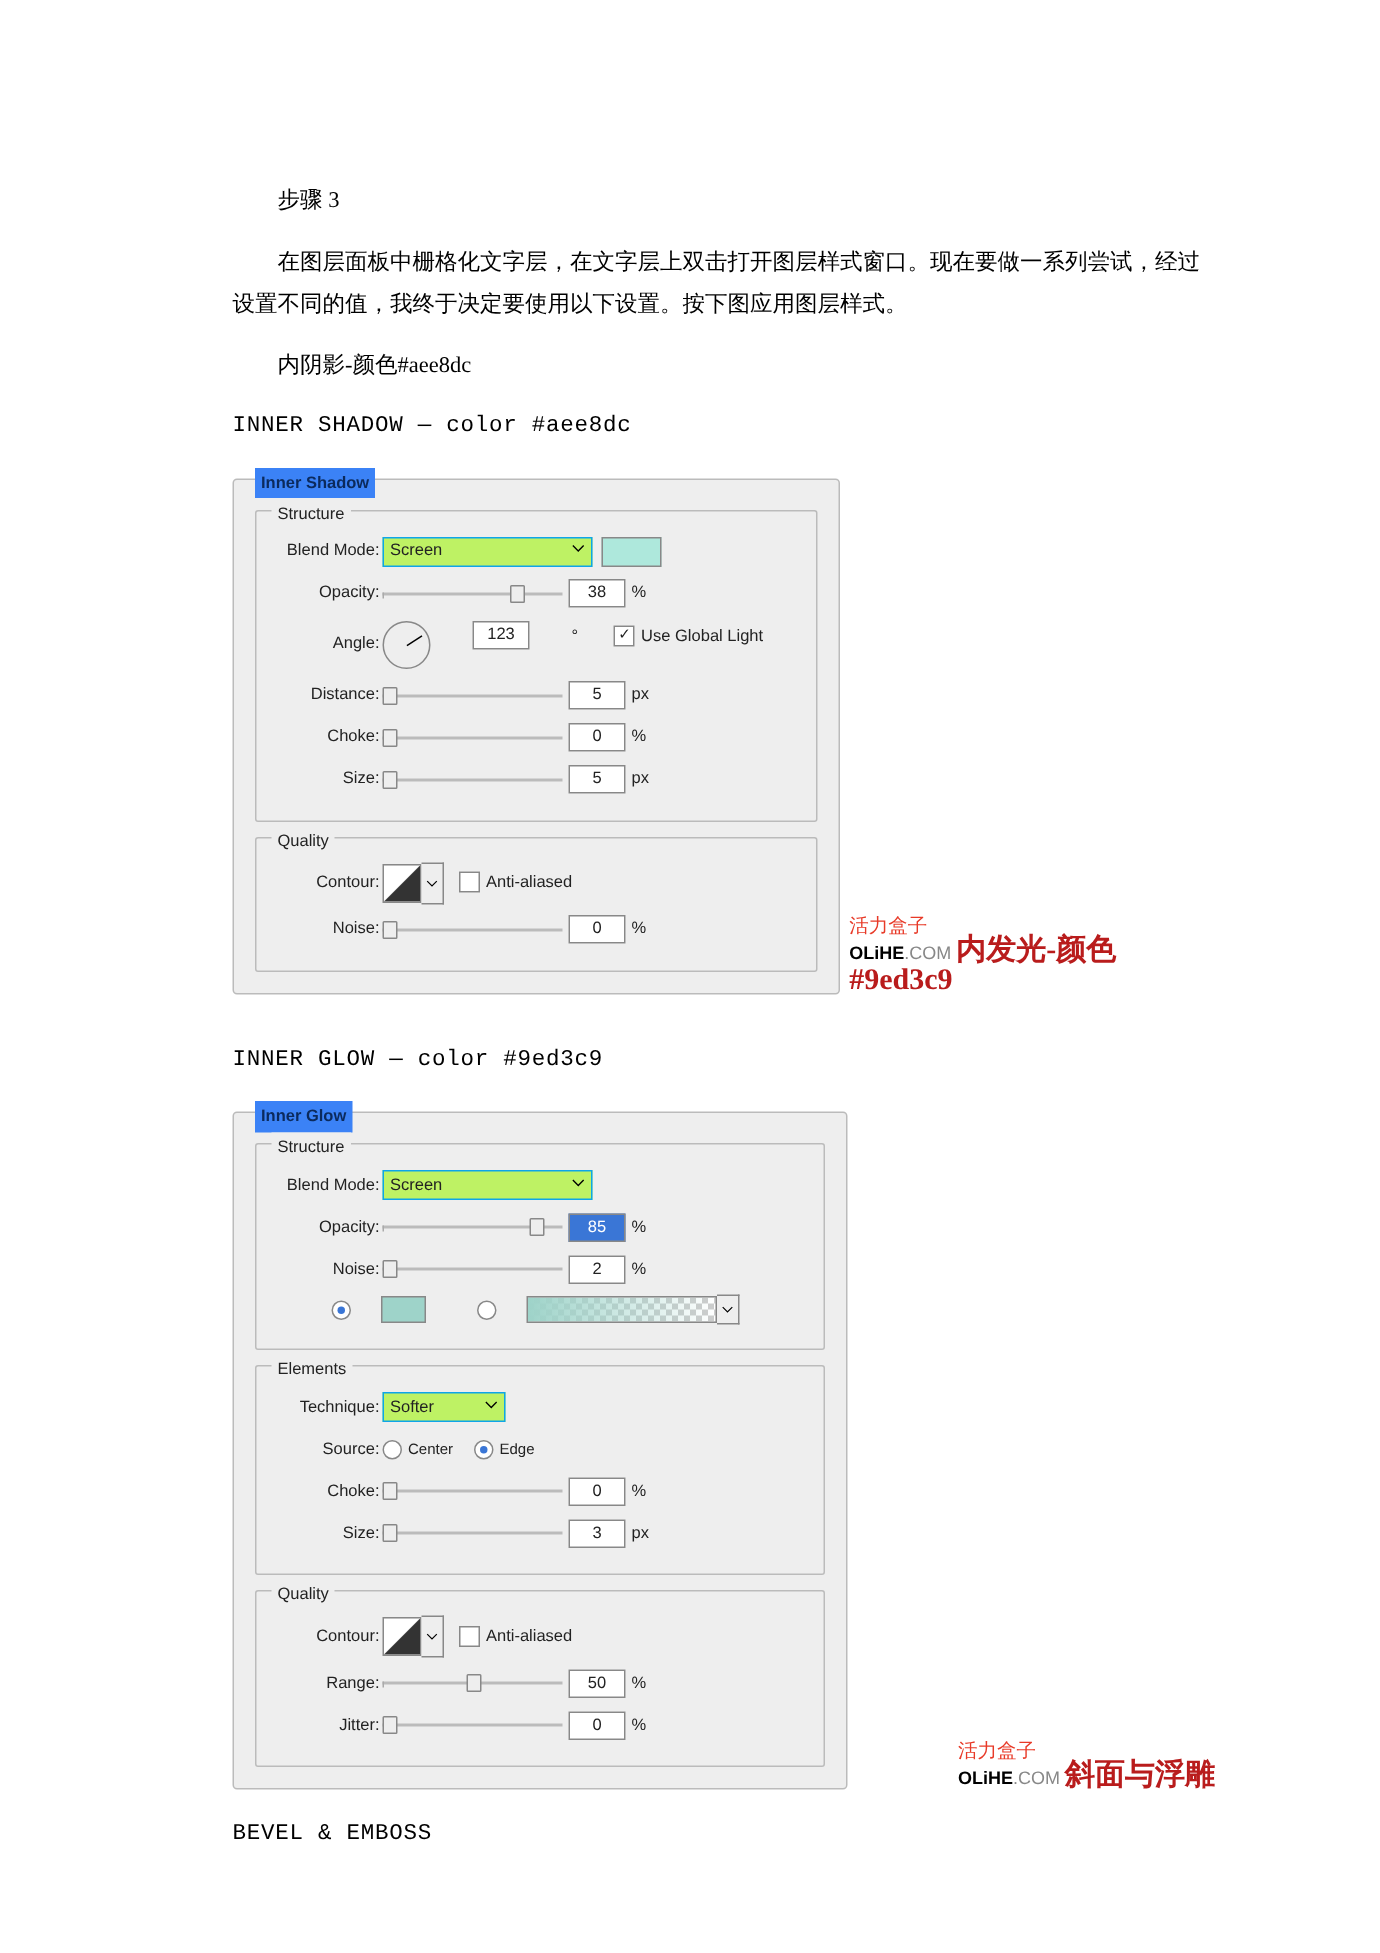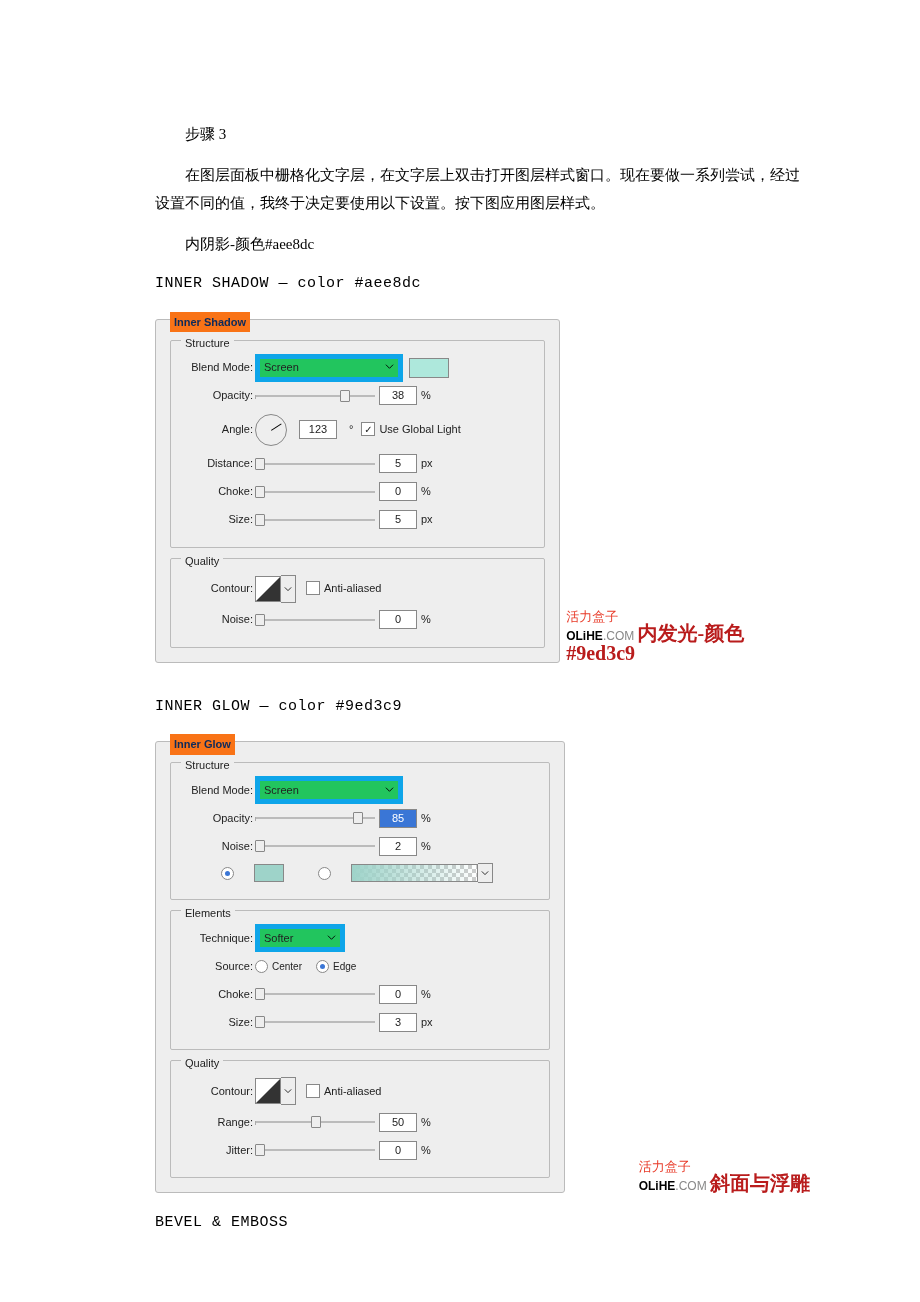--- a/index.html
+++ b/index.html
@@ -1,38 +1,38 @@
 <!DOCTYPE html>
 <html><head>
 <meta charset="utf-8">
 <style>
 body{margin:0;background:#fff;font-family:"SimSun","Songti SC",serif;font-size:15px;color:#000;line-height:1.9}
 .page{width:920px;margin:0 auto;padding:120px 110px 60px 155px;box-sizing:border-box}
 .para{margin:0 0 12px 0}
 .indent{text-indent:2em}
 .mono{font-family:"Courier New",monospace;letter-spacing:.5px}
 .panel{width:380px;background:#eee;border:1px solid #bbb;border-radius:3px;margin:8px 0 0 0;padding:10px 14px 14px 14px;font-family:Tahoma,Arial,sans-serif;font-size:11px;color:#222;position:relative}
-.panel .legend{position:absolute;top:-8px;left:14px;background:#f97316;padding:0 4px;font-weight:bold;font-size:11px;color:#0b2a5c}
+.panel .legend{position:absolute;top:-8px;left:14px;background:#3b82f6;padding:0 4px;font-weight:bold;font-size:11px;color:#0b2a5c}
 .fieldset{border:1px solid #bbb;border-radius:2px;margin:10px 0 0 0;padding:10px 10px 10px 10px;position:relative}
 .fieldset .fslegend{position:absolute;top:-8px;left:10px;background:#eee;padding:0 4px;font-weight:normal;font-size:11px;color:#222}
 .row{display:flex;align-items:center;margin:6px 0;height:22px}
 .lab{width:72px;text-align:right;padding-right:2px;font-size:11px;color:#222}
-.sel{display:inline-flex;align-items:center;justify-content:space-between;width:130px;height:18px;background:#22c55e;border:5px solid #0ea5e9;padding:0 4px;font-size:11px}
+.sel{display:inline-flex;align-items:center;justify-content:space-between;width:130px;height:18px;background:#bef264;border:1px solid #0ea5e9;padding:0 4px;font-size:11px}
 .sel.small{width:72px}
 .arrowdown svg{width:9px;height:9px}
 .inp{width:36px;height:17px;background:#fff;border:1px solid #888;font-size:11px;text-align:center;line-height:17px;margin:0 4px}
 .inp.selblue{background:#3a76d6;color:#fff}
 .unit{font-size:11px;color:#222}
 .swatch{width:38px;height:18px;background:#aee8dc;border:1px solid #888;margin-left:6px}
 .swatchsmall{width:28px;height:16px;background:#9ed3c9;border:1px solid #888;margin-left:6px}
 .slider{position:relative;width:120px;height:14px}
 .slider .track{position:absolute;left:0;right:0;top:6px;height:2px;background:#bbb}
 .slider .tick{position:absolute;top:6px;width:1px;height:4px;background:#aaa;left:0}
 .slider .thumb{position:absolute;top:1px;width:10px;height:12px;background:#eee;border:1px solid #888;border-radius:1px;box-sizing:border-box}
-.anglewrap{display:flex;align-items:center;gap:8px}
+.anglewrap{display:flex;align-items:flex-start;gap:24px}
 .anglecircle{width:30px;height:30px;border:1px solid #888;border-radius:50%;position:relative;background:#eee}
 .anglecircle .hand{position:absolute;left:50%;top:50%;width:12px;height:1px;background:#000;transform-origin:0 0;transform:rotate(-33deg)}
 .chk{display:inline-flex;align-items:center;gap:4px;font-size:11px}
 .chk .box{width:12px;height:12px;border:1px solid #888;background:#fff;display:flex;align-items:center;justify-content:center;font-size:10px;color:#222}
 .contour{display:inline-flex;align-items:center}
 .contour .thumbimg{width:24px;height:24px;border:1px solid #888;background:linear-gradient(135deg,#fff 0%,#fff 49%,#333 51%,#333 100%)}
 .contour .dd{width:14px;height:26px;border:1px solid #888;border-left:0;background:#eee;display:flex;align-items:center;justify-content:center}
 .radiorow{display:flex;align-items:center;gap:14px;margin:6px 0}
 .radio{display:inline-flex;align-items:center;gap:4px;font-size:10px}
 .radio .dot{width:11px;height:11px;border:1px solid #888;border-radius:50%;background:#fff;display:flex;align-items:center;justify-content:center}

